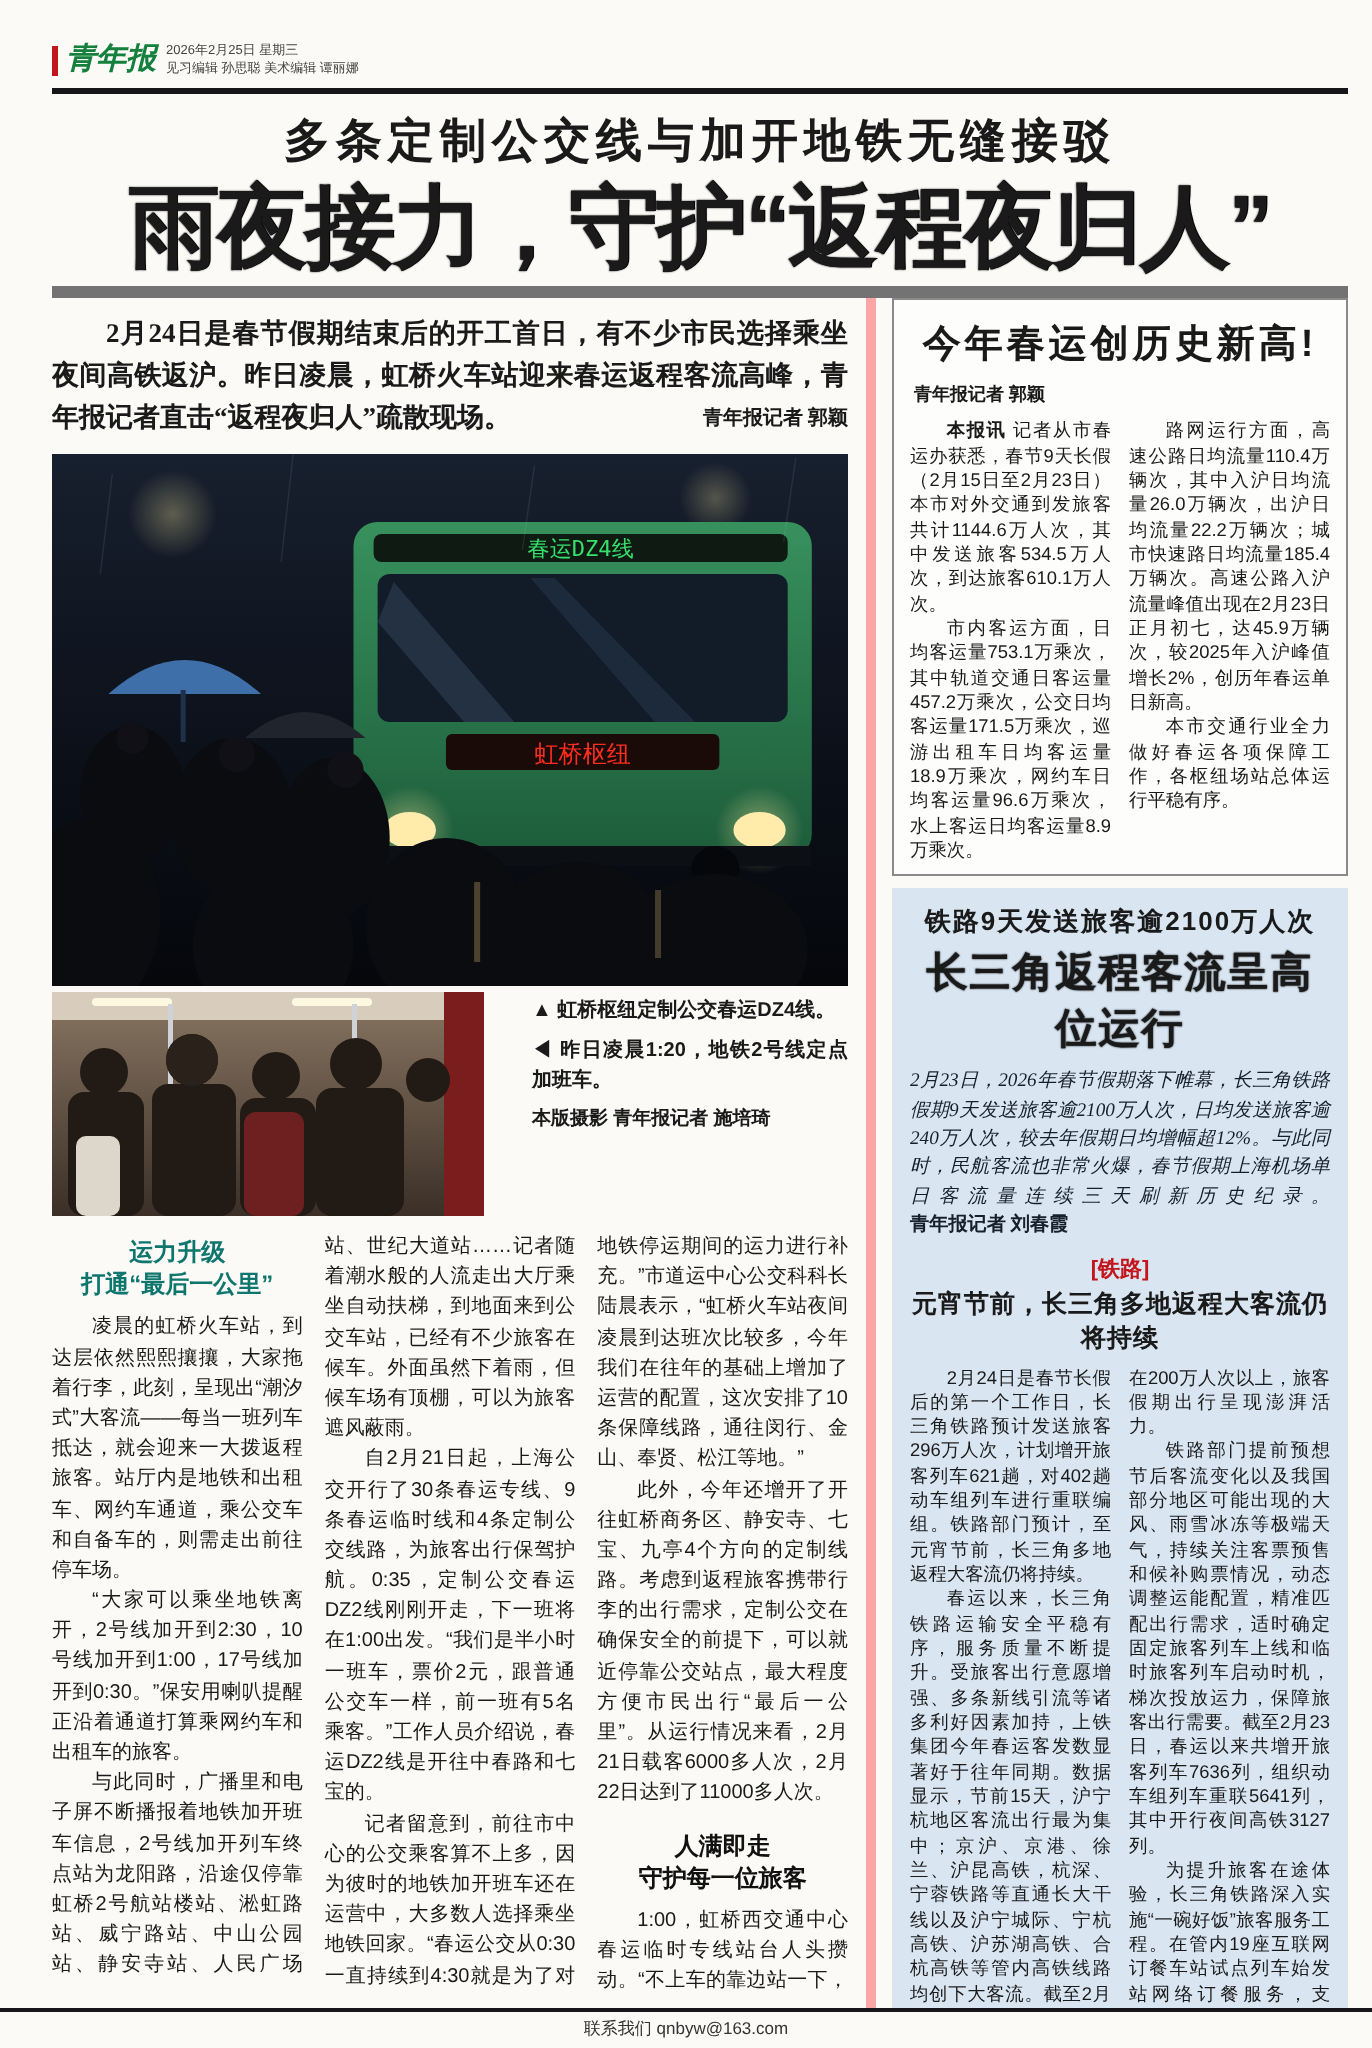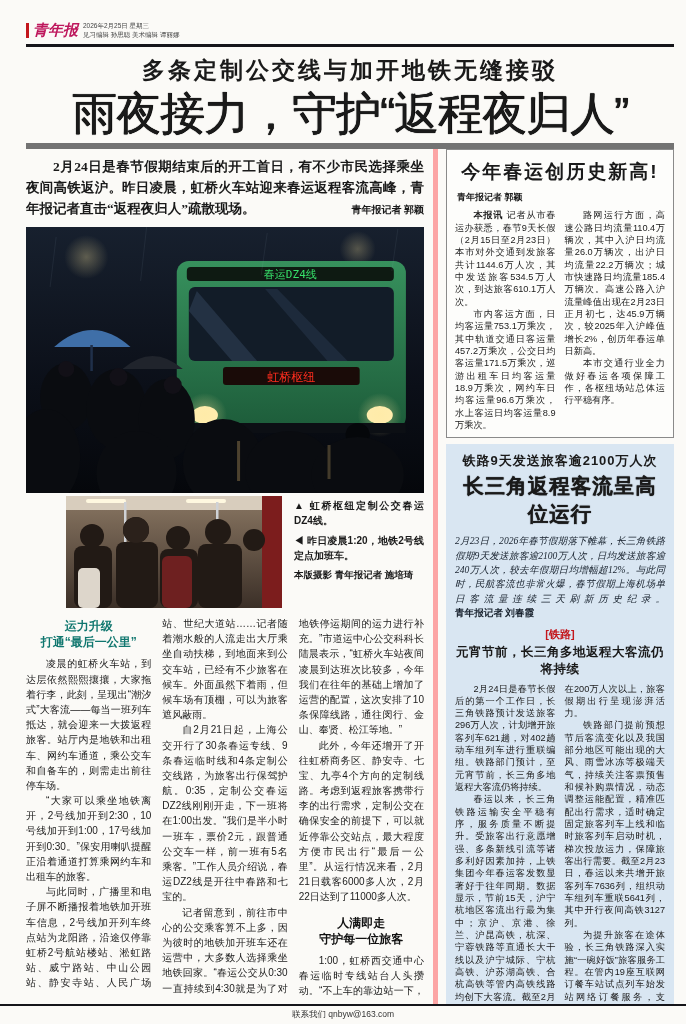--- a/index.html
+++ b/index.html
@@ -7,39 +7,39 @@
         font-family:"Liberation Sans",sans-serif;overflow:hidden;box-sizing:border-box;
         padding:6px 12px 0 26px;}
   
   .hdr{display:flex;justify-content:space-between;align-items:flex-end;border-bottom:3px solid #15151a;
        padding-bottom:4px;height:34px;}
   .hdr-left{display:flex;align-items:center;gap:8px;}
   .pagenum{font-size:26px;font-weight:700;letter-spacing:1px;}
   .hdr-pipe{width:2px;height:24px;background:#222;}
   .section-name{font-size:21px;font-weight:600;letter-spacing:2px;}
   .masthead{display:flex;align-items:center;gap:5px;}
-  .mast-logo{color:#be185d;font-weight:900;font-style:italic;font-size:15px;font-family:"Liberation Serif",serif;
+  .mast-logo{color:#15803d;font-weight:900;font-style:italic;font-size:15px;font-family:"Liberation Serif",serif;
              border-left:3px solid #c3161c;padding-left:4px;line-height:1;}
   .mast-lines{font-size:6.5px;color:#444;line-height:1.5;}
   
   .headline-block{text-align:center;padding:8px 0 6px;border-bottom:6px solid #737373;}
   .kicker{font-size:23px;font-weight:700;letter-spacing:3px;margin-bottom:4px;}
-  .main-headline{margin:0;font-size:45px;line-height:1.05;font-weight:400;letter-spacing:-1px;
+  .main-headline{margin:0;font-size:45px;line-height:1.05;font-weight:700;letter-spacing:-1px;
                  text-shadow:0 0 1px #000, 0.5px 0 0 #000;}
   
   .main{display:flex;height:856px;overflow:hidden;}
   .col-left{width:398px;flex:0 0 398px;padding-right:9px;border-right:5px solid #fca5a5;
             display:flex;flex-direction:column;overflow:hidden;}
   .col-right{flex:1;padding-left:8px;display:flex;flex-direction:column;overflow:hidden;}
   
   .intro{font-family:"Liberation Serif",serif;font-size:13.5px;line-height:1.55;font-weight:600;
          text-align:justify;margin:8px 0 7px;text-indent:2em;}
   .intro .byline{font-size:10px;font-weight:700;white-space:nowrap;float:right;margin-top:3px;}
   .photo1{width:100%;height:266px;background:#0a0d14;}
-  .photo-row{display:flex;gap:12px;margin-top:3px;height:112px;margin-left:40px;}
+  .photo-row{display:flex;gap:24px;margin-top:3px;height:112px;}
   .photo2{width:216px;flex:0 0 216px;height:112px;background:#3a2f28;}
   .photo1 svg,.photo2 svg{display:block;width:100%;height:100%;}
   .captions{flex:1;font-size:10px;font-weight:700;line-height:1.5;padding-top:2px;}
   .captions p{margin:0 0 5px;text-align:justify;}
   .captions .credit{font-size:9.5px;}
   .story3{flex:1;margin-top:8px;column-count:3;column-gap:11px;column-fill:auto;overflow:hidden;
           font-size:10px;line-height:1.52;text-align:justify;}
   .story3 p{margin:0;text-indent:2em;}
   .sub-red,.sub-blk{text-align:center;font-weight:800;font-size:12px;line-height:1.35;margin:2px 0 6px;
                     break-inside:avoid;}

